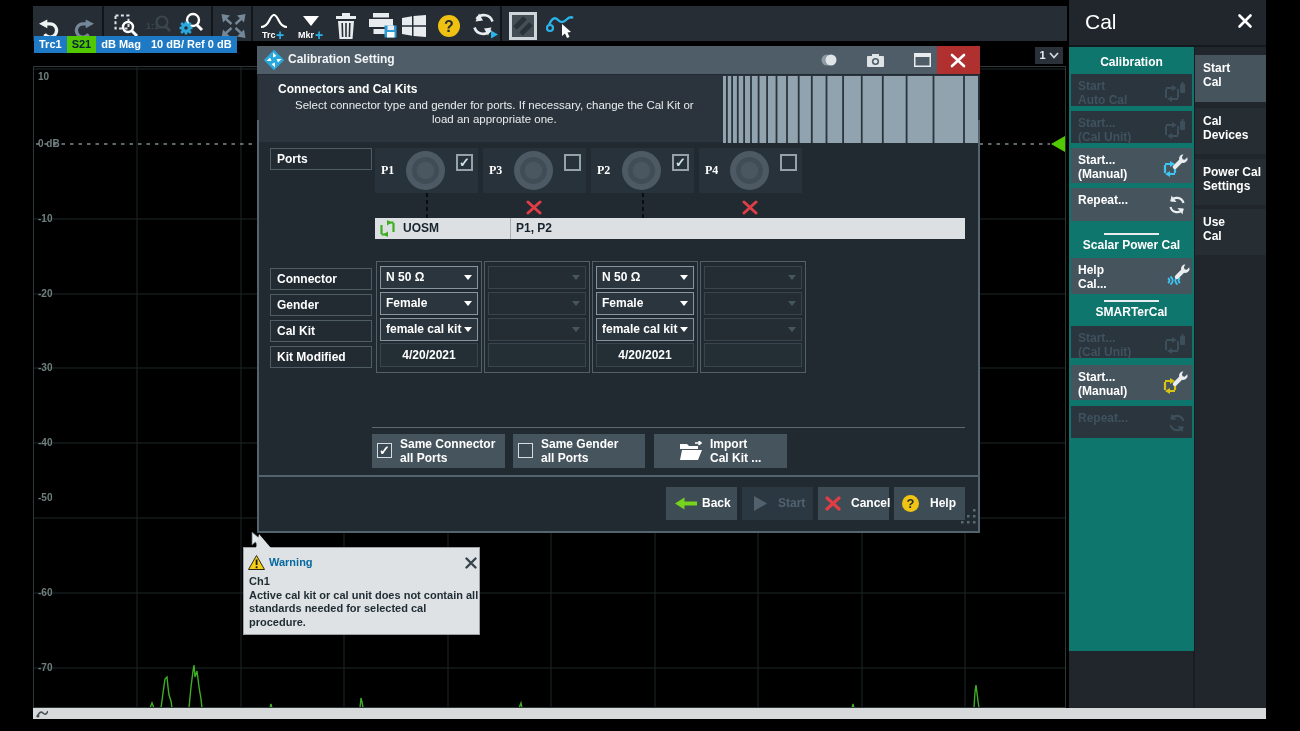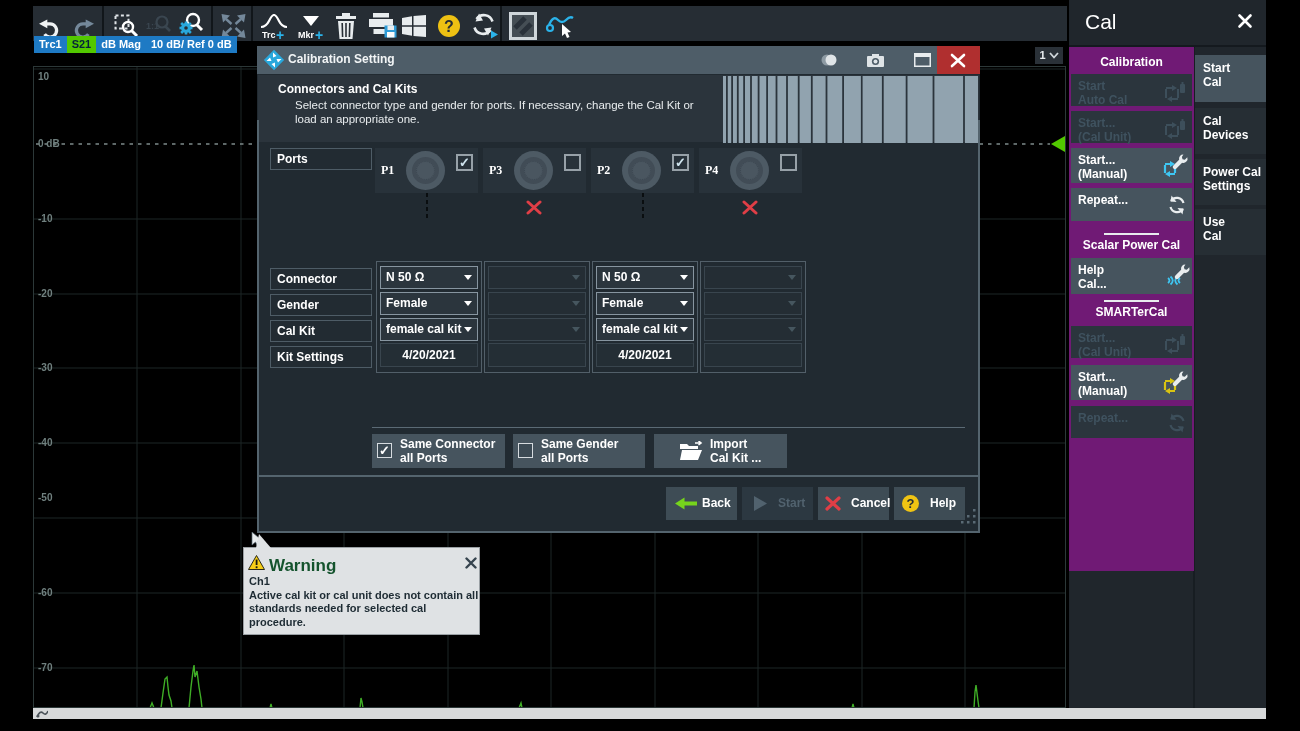--- a/index.html
+++ b/index.html
@@ -23,21 +23,21 @@
   #diagram { left:33px; top:66px; width:1033px; height:642px; background:#000;
     border:1px solid #2c3838; }
   .glabel { position:absolute; left:4px; color:#70807f; font-size:10px; font-weight:bold; }
 
   
   #dialog { left:257px; top:46px; width:723px; height:487px; background:#212a31; }
   .dbord { position:absolute; background:#54646e; }
   #dtitle { left:0; top:0; width:723px; height:28px; background:#4e5d68; }
   #dtitle .txt { position:absolute; left:31px; top:6px; color:#f2f5f6; font-size:12px; font-weight:bold; }
   #dclose { left:680px; top:0; width:43px; height:28px; background:#b02f2f; }
-  #dheader { left:1px; top:29px; width:721px; height:67px; background:#2b343c; }
+  #dheader { left:1px; top:29px; width:721px; height:67px; background:#2b343c;text-align:center; }
   #dheader b { position:absolute; left:20px; top:7px; font-size:12px; color:#fff; }
   #dheader .desc { position:absolute; left:37px; top:23px; font-size:11.5px; color:#e8ecee; line-height:14px; }
 
   .lbox { position:absolute; left:13px; width:102px; height:22px; background:#222b32;
     border:1px solid #4e5c66; color:#fff; font-size:12px; font-weight:bold;
     line-height:20px; padding-left:6px; }
 
   .pcell { position:absolute; top:102px; width:103px; height:45px; background:#28323a;font-family:Liberation Serif, serif; }
   .pcell .pname { position:absolute; left:6px; top:15px; color:#fff; font-size:12px; font-weight:bold; }
   .cring { position:absolute; left:31px; top:3px; width:39px; height:39px; border-radius:50%;
@@ -73,21 +73,21 @@
   .fbtn .bt { position:absolute; left:36px; }
 
   
   #warn { left:243px; top:547px; width:237px; height:88px; background:#dfe2e4;
     border:1px solid #9aa0a4; color:#1d2b33; font-size:11px; font-weight:bold; }
 
   
   #rpanel { left:1069px; top:0; width:197px; height:719px; background:#20262c; }
   #rphead { left:0; top:0; width:197px; height:46px; background:#20262c; }
   #rphead .t { position:absolute; left:16px; top:10px; color:#fff; font-size:21px; }
-  #softcol { left:0px; top:47px; width:125px; height:524px; background:#701a75; }
+  #softcol { left:0px; top:47px; width:125px; height:604px; background:#0f766e; }
   #tabcol { left:126px; top:47px; width:71px; height:672px; background:#20262c; }
   .skhead { position:absolute; left:0; width:125px; text-align:center; color:#fff;
     font-size:12px; font-weight:bold; }
   .skey { position:absolute; left:2px; width:121px; background:#2b353d; color:#fff;
     font-size:12px; font-weight:bold; }
   .skey .l1 { position:absolute; left:7px; top:5px; }
   .skey .l2 { position:absolute; left:7px; top:19px; }
   .skey.on { background:#46545e; }
   .skey.dis { color:#3f525f; }
   .tab { position:absolute; left:0; width:71px; background:#262e34; color:#fff;
@@ -355,25 +355,36 @@
         <div class="pchk"></div>
       </div>
     <div class="abs" style="left:169px; top:147px; width:2px; height:26px; background:repeating-linear-gradient(#0a0e10 0 4px, #212a31 4px 7px)"></div>
     <div class="abs" style="left:385px; top:147px; width:2px; height:26px; background:repeating-linear-gradient(#0a0e10 0 4px, #212a31 4px 7px)"></div>
     <svg class="abs" style="left:269px; top:154px" width="16" height="15" viewBox="0 0 16 15">
       <path d="M2 2 L14 13 M14 2 L2 13" stroke="#e03e46" stroke-width="3" stroke-linecap="round"></path>
     </svg>
     <svg class="abs" style="left:485px; top:154px" width="16" height="15" viewBox="0 0 16 15">
       <path d="M2 2 L14 13 M14 2 L2 13" stroke="#e03e46" stroke-width="3" stroke-linecap="round"></path>
     </svg>
+    <div class="abs" style="left:118px; top:172px; width:590px; height:21px; background:#dce0e3">
+      <svg class="abs" style="left:4px; top:2px" width="17" height="17" viewBox="0 0 17 17">
+        <g stroke="#3dae1f" stroke-width="2.2" fill="none">
+            <path d="M2.5 5 V14 M14.5 3 V12 M2.5 14.5 H8 M9 2.5 H14.5"></path>
+          </g>
+        <path d="M8 0 L13 2.5 L8 5.5 Z M9 11.5 L4 14.5 L9 17 Z" fill="#3dae1f"></path>
+      </svg>
+      <span class="abs" style="left:28px; top:3px; color:#18242c; font-size:12px; font-weight:bold">UOSM</span>
+      <div class="abs" style="left:135px; top:0; width:1px; height:21px; background:#a8b1b7"></div>
+      <span class="abs" style="left:141px; top:3px; color:#18242c; font-size:12px; font-weight:bold">P1, P2</span>
+    </div>
 
     <div class="lbox" style="top:222px">Connector</div>
     <div class="lbox" style="top:248px">Gender</div>
     <div class="lbox" style="top:274px">Cal Kit</div>
-    <div class="lbox" style="top:300px">Kit Settings</div>
+    <div class="lbox" style="top:300px">Kit Modified</div>
 
     <div class="ddcol" style="left:119px">
       <div class="dd" style="top:4px">N 50 Ω</div>
       <div class="dd" style="top:30px">Female</div>
       <div class="dd" style="top:56px">female cal kit</div>
       <div class="kdate">4/20/2021</div>
     </div>
     <div class="ddcol" style="left:227px">
       <div class="dd dis" style="top:4px"></div>
       <div class="dd dis" style="top:30px"></div>
@@ -453,21 +464,21 @@
   <svg class="abs" style="left:251px; top:532px" width="14" height="15" viewBox="0 0 14 15">
     <path d="M1 0 L1 13 L4.5 10 L6.5 14.5 L9 13.5 L7 9 L11 8.5 Z" fill="#e8ecee" stroke="#5a6a74" stroke-width="0.7"></path>
   </svg>
   <div class="abs" id="warn">
     <div class="abs" style="left:12px; top:-14px; width:0; height:0; border-left:3px solid transparent; border-right:12px solid transparent; border-bottom:14px solid #dfe2e4"></div>
     <svg class="abs" style="left:4px; top:7px" width="17" height="15" viewBox="0 0 17 15">
       <path d="M8.5 0.5 L16.5 14.5 L0.5 14.5 Z" fill="#f7ce17" stroke="#2a2a1a" stroke-width="1"></path>
       <rect x="7.7" y="4.5" width="1.8" height="5.5" fill="#1a1a10"></rect>
       <rect x="7.7" y="11.3" width="1.8" height="1.9" fill="#1a1a10"></rect>
     </svg>
-    <span class="abs" style="left:25px; top:8px; color:#14532d; font-size:17px">Warning</span>
+    <span class="abs" style="left:25px; top:8px; color:#0369a1; font-size:11px">Warning</span>
     <svg class="abs" style="left:221px; top:9px" width="12" height="12" viewBox="0 0 12 12">
       <path d="M1.5 1.5 L10.5 10.5 M10.5 1.5 L1.5 10.5" stroke="#36444e" stroke-width="2.4" stroke-linecap="round"></path>
     </svg>
     <div class="abs" style="left:5px; top:27px; line-height:13.7px">Ch1<br>Active cal kit or cal unit does not contain all<br>standards needed for selected cal<br>procedure.</div>
   </div>
 
   <div class="abs" id="rpanel">
     <div class="abs" id="rphead">
         <span class="t">Cal</span>
       <svg class="abs" style="left:168px; top:13px" width="16" height="16" viewBox="0 0 16 16">

